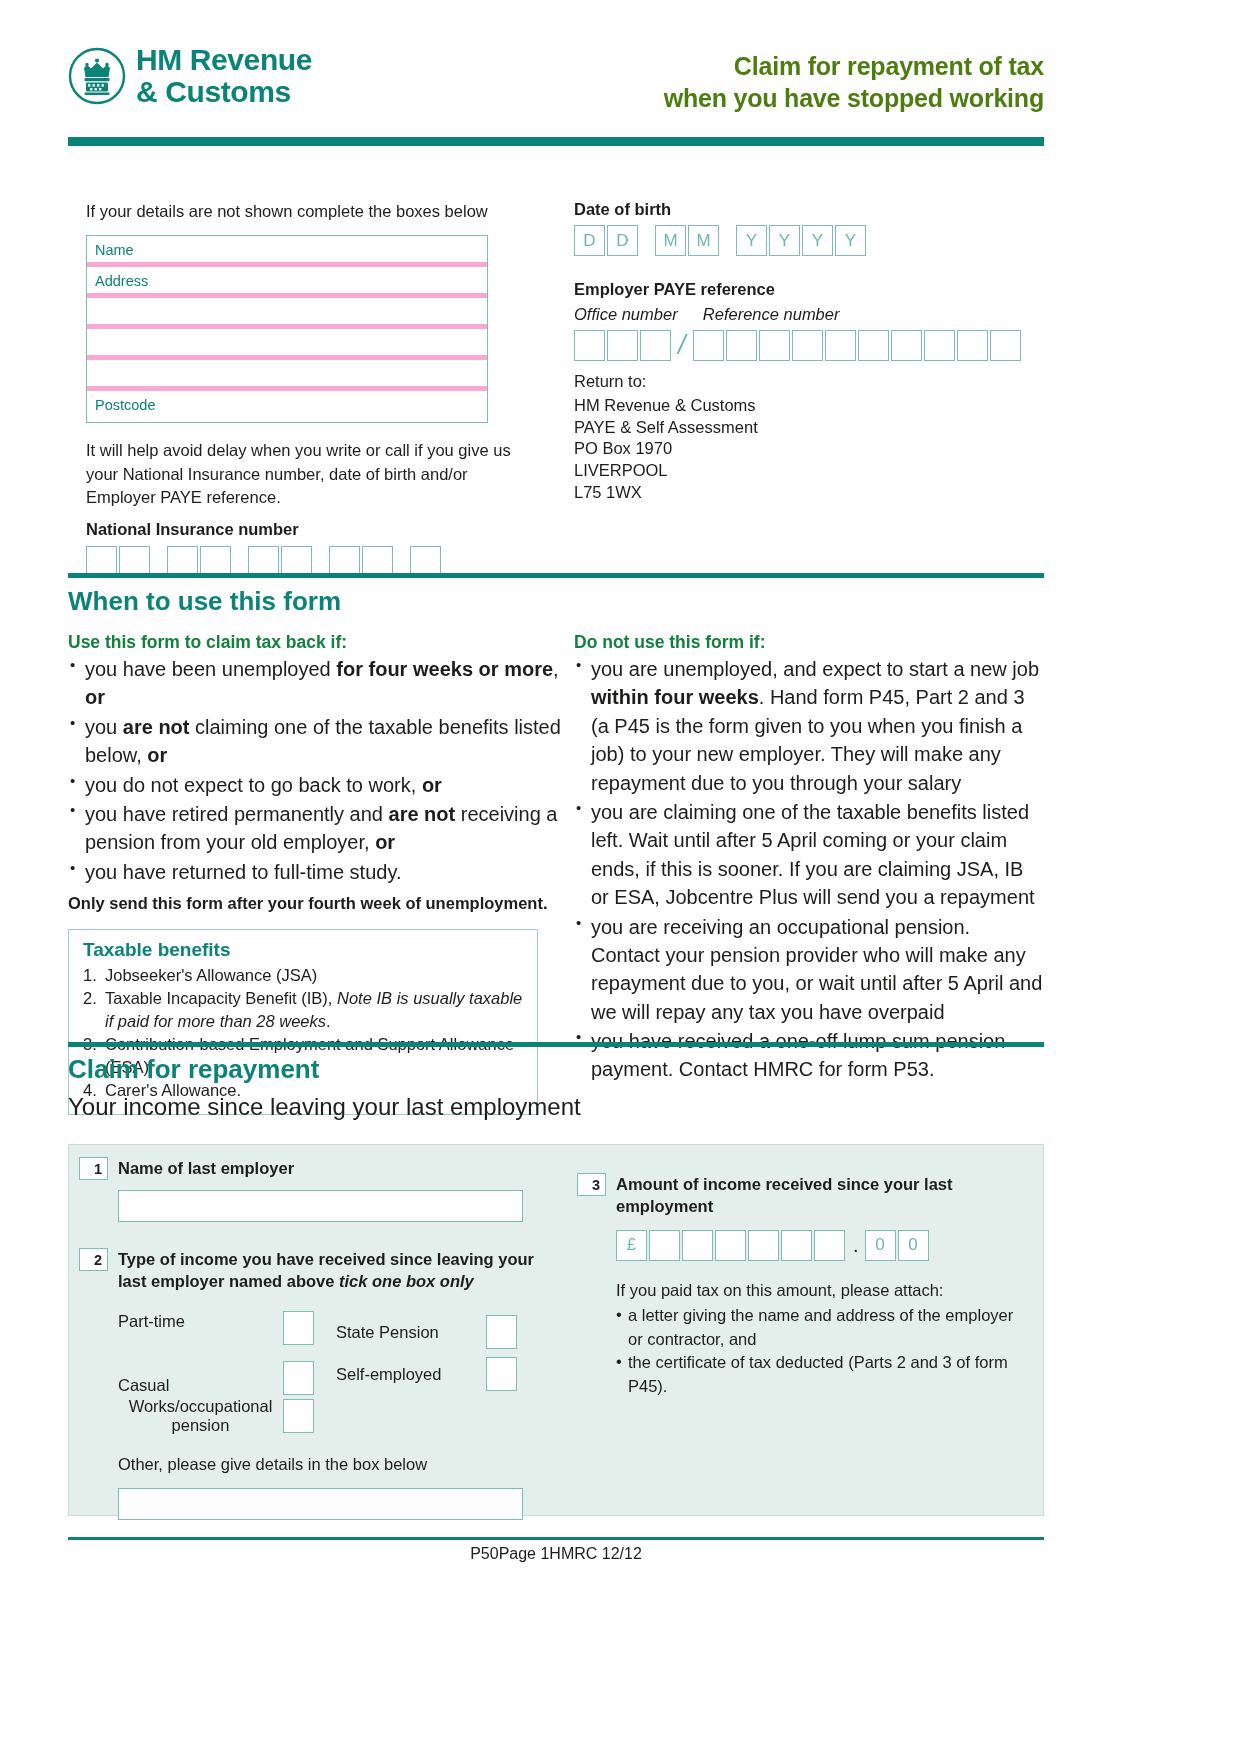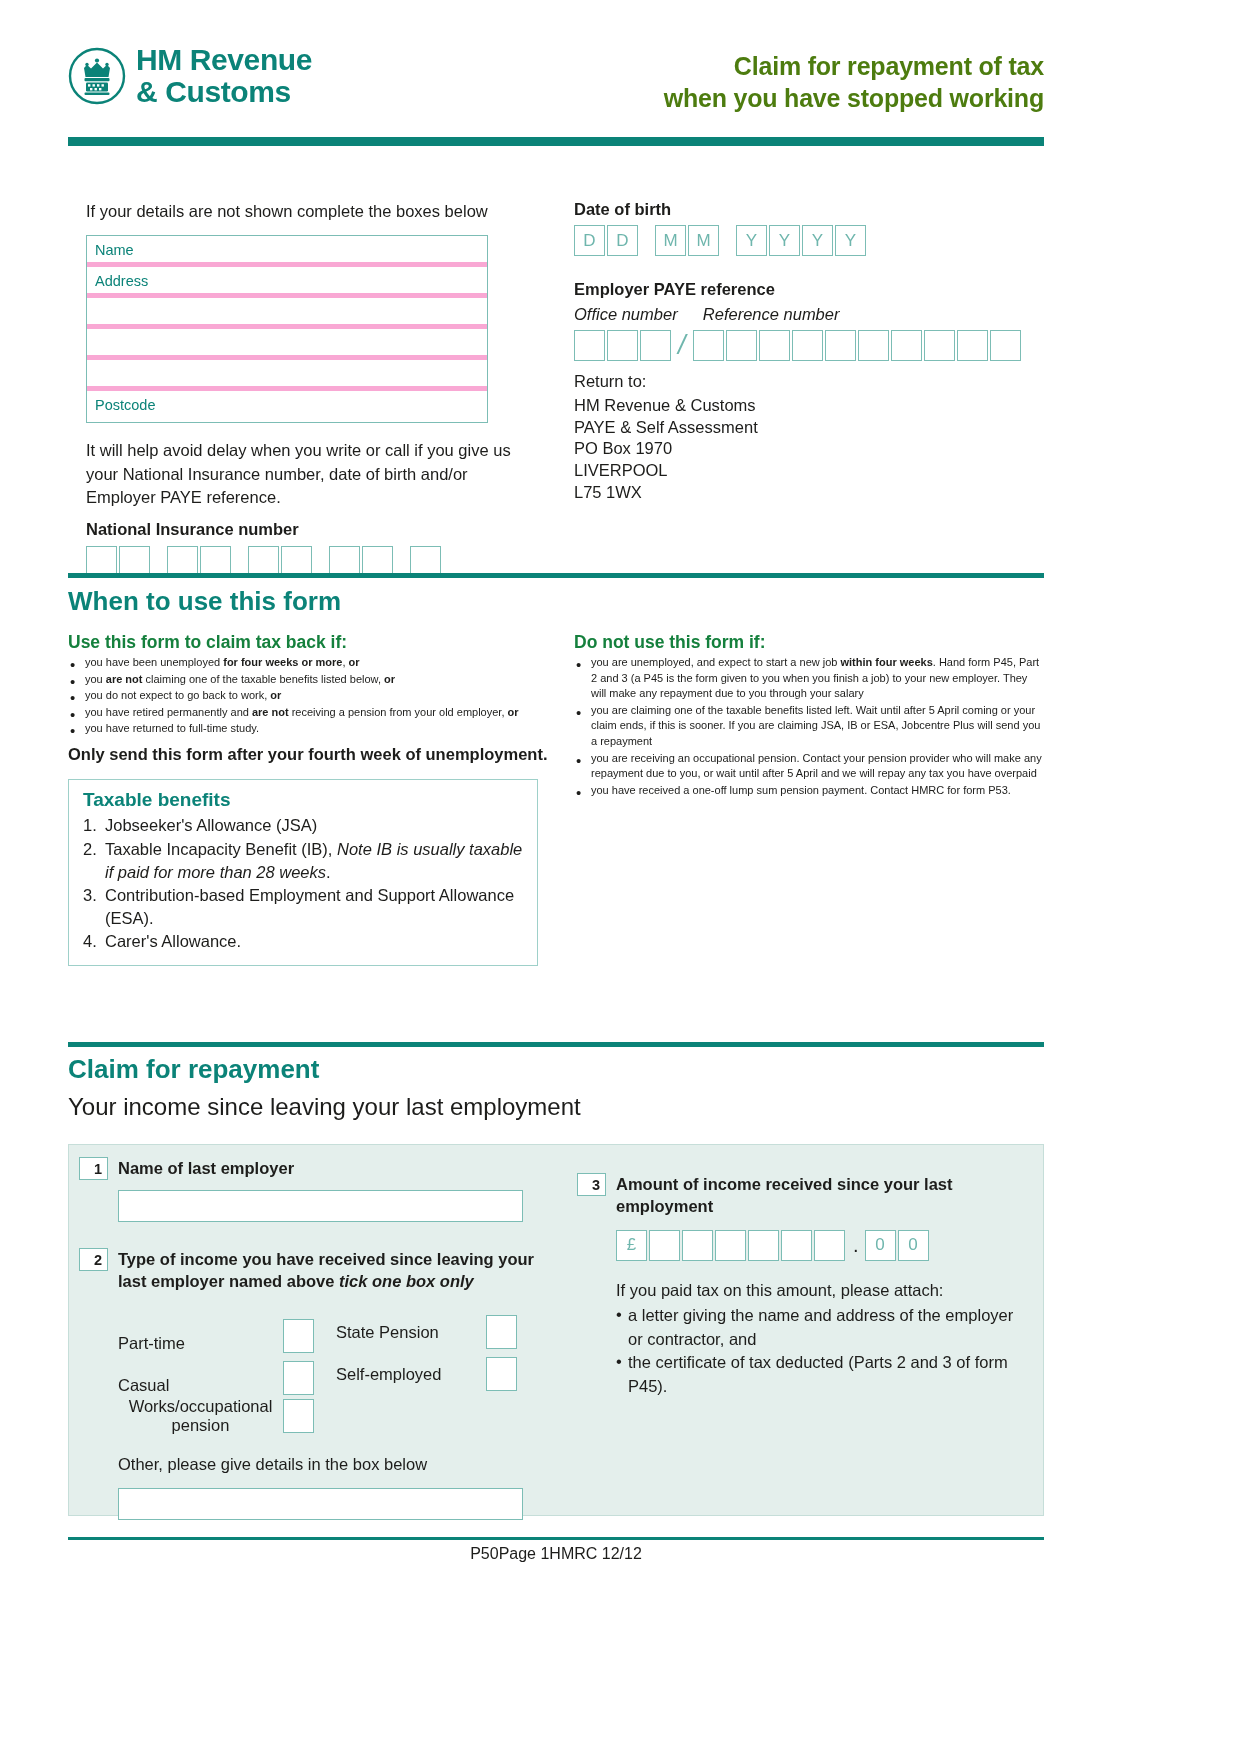--- a/index.html
+++ b/index.html
@@ -183,21 +183,21 @@
     font-weight: bold;
     color: #15803d;
     margin: 0 0 2px 0;
   }
   ul.bullets {
     list-style: none;
     margin: 0;
     padding: 0;
   }
   ul.bullets li {
-    font-size: 11px;
+    font-size: 20px;
     line-height: 1.42;
     padding-left: 17px;
     position: relative;
     margin-bottom: 1px;
   }
   ul.bullets li:before {
     content: "\2022";
     position: absolute;
     left: 2px;
     top: -1px;
@@ -515,21 +515,21 @@
       <div class="qrow" style="margin-top:26px;">
         <div class="qnum">2</div>
         <div class="qlabel">
           <div>Type of income you have received since leaving your</div>
           <div><span>last employer named above </span><span class="ital">tick one box only</span></div>
         </div>
       </div>
 
       <div style="margin-left:39px;margin-top:18px;display:flex;">
         <div style="width:218px;">
-          <div style="display:flex;align-items:flex-end;height:42px;">
+          <div style="display:flex;align-items:flex-start;height:42px;">
             <span class="cb-label" style="width:165px;">Part-time</span>
             <span class="checkbox"></span>
           </div>
           <div style="display:flex;align-items:flex-end;height:42px;">
             <span class="cb-label" style="width:165px;">Casual</span>
             <span class="checkbox"></span>
           </div>
           <div style="display:flex;align-items:center;height:42px;text-align:center;">
             <span class="cb-label" style="width:165px;line-height:1.15;">Works/occupational pension</span>
             <span class="checkbox"></span>

